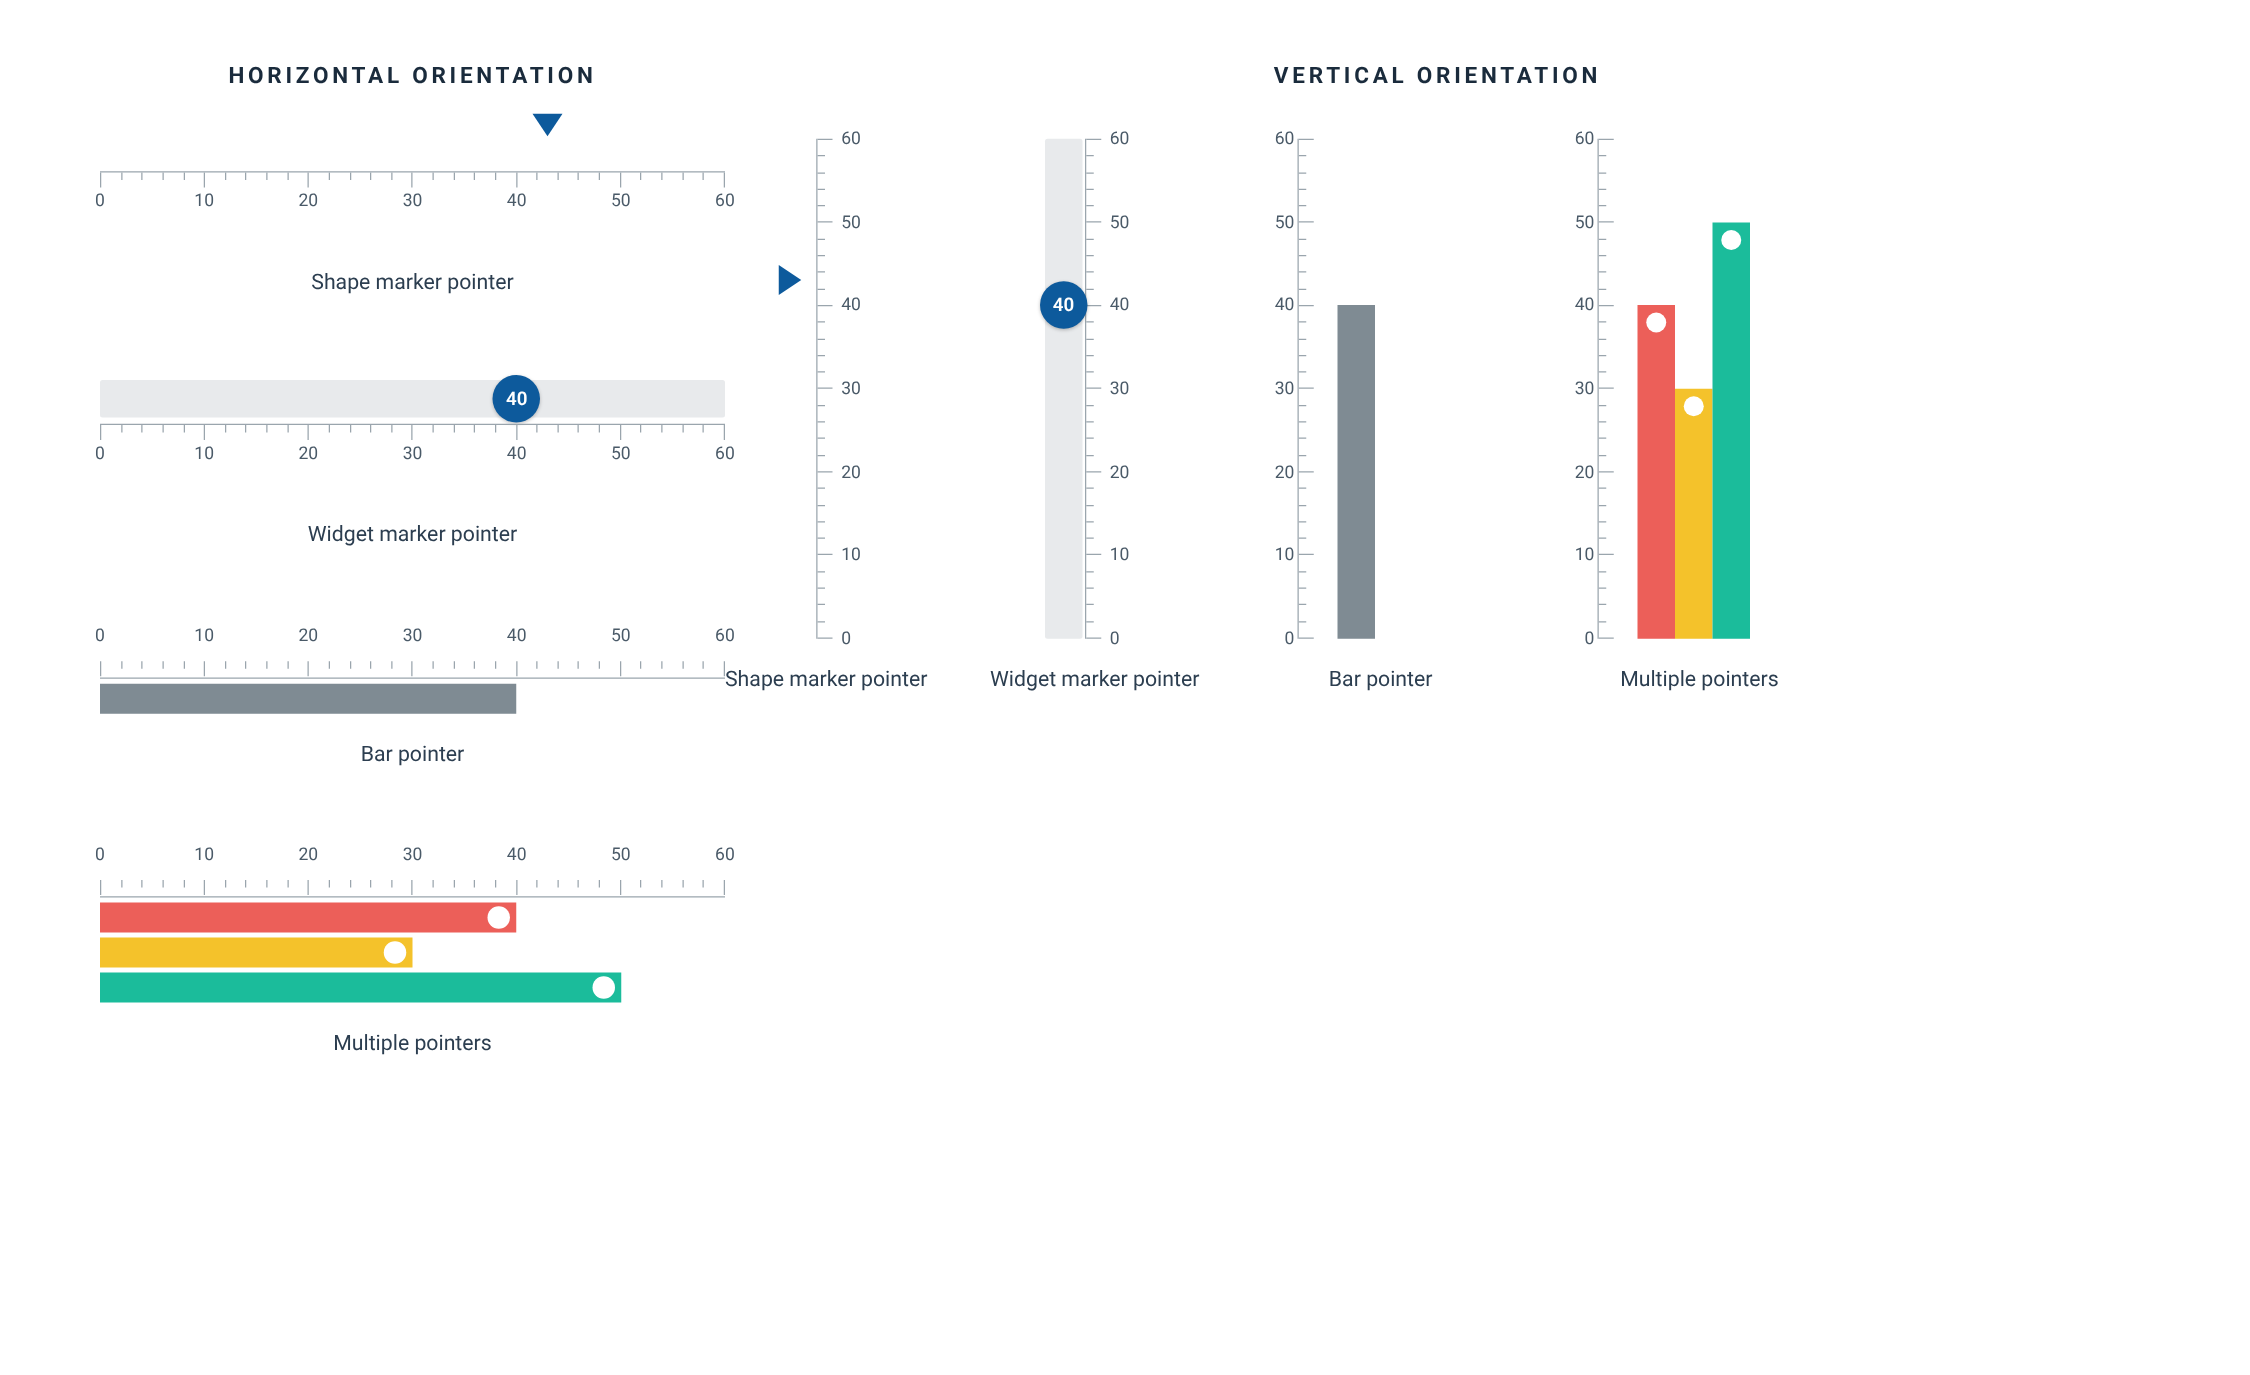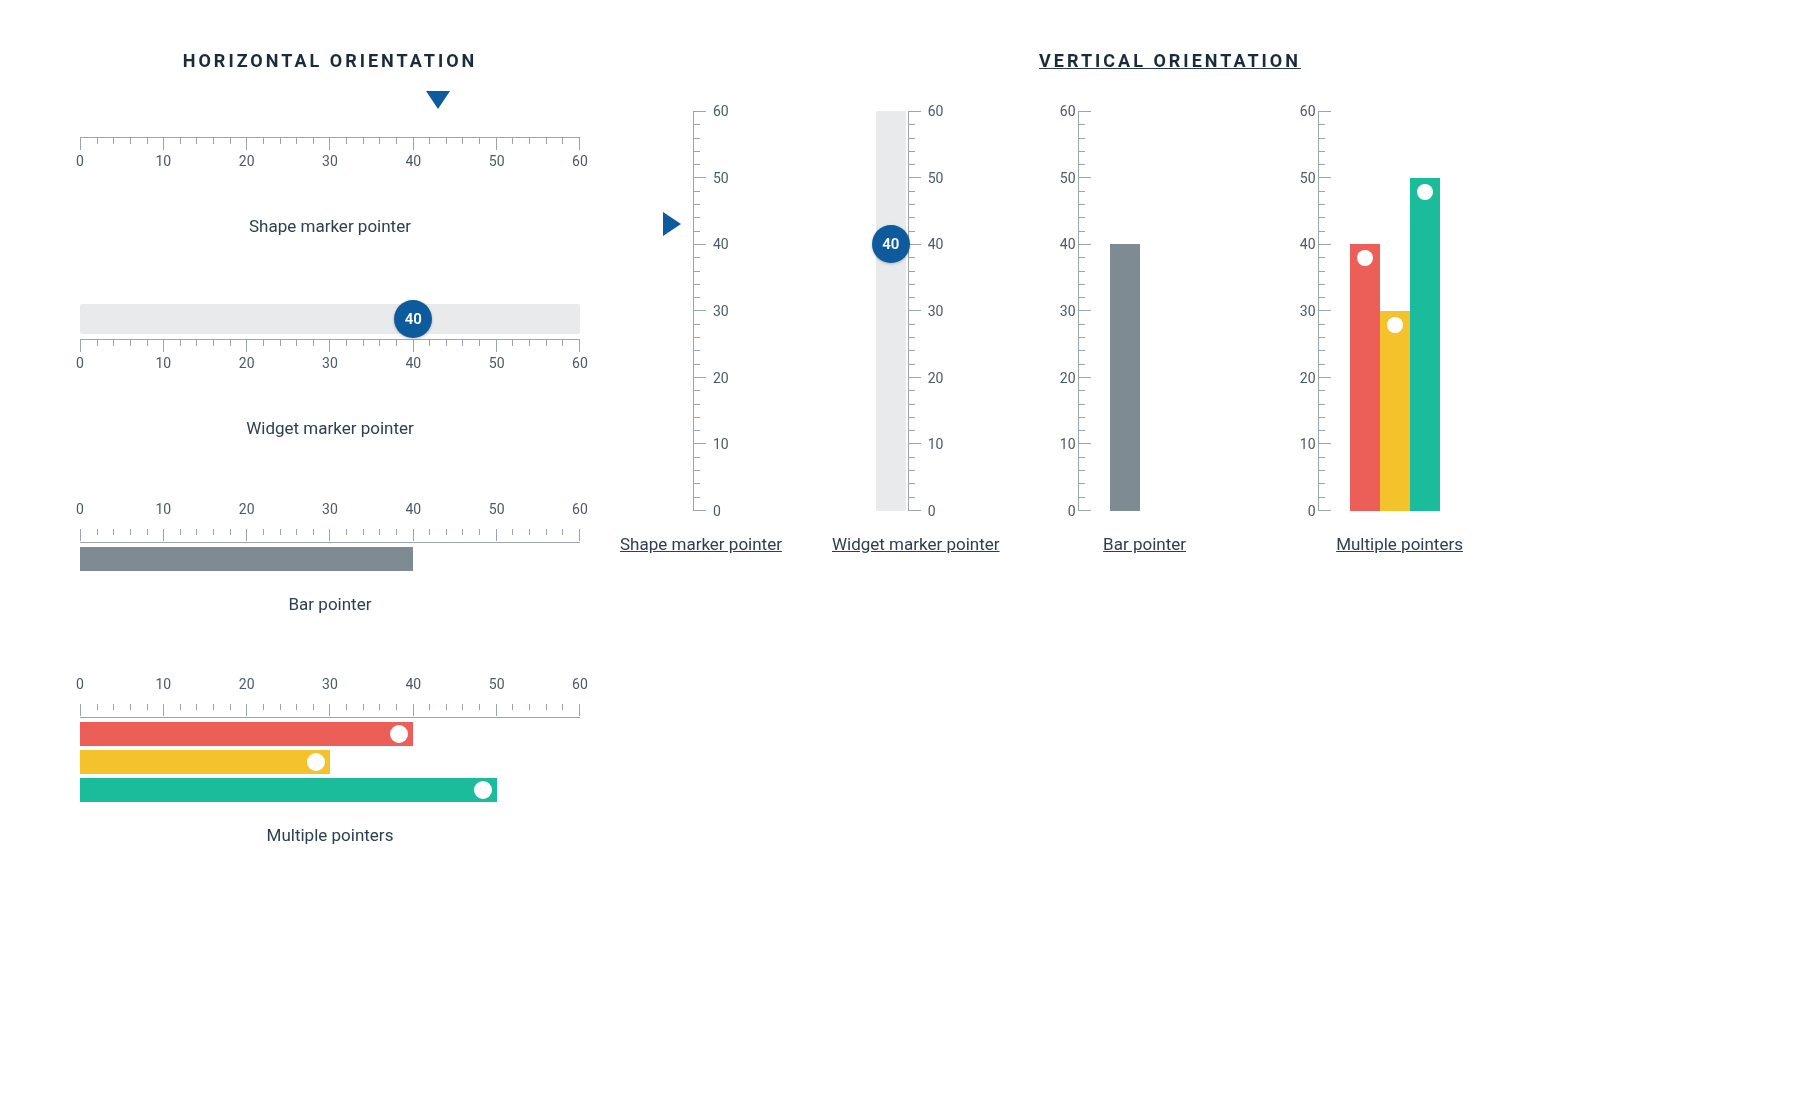--- a/index.html
+++ b/index.html
@@ -6,24 +6,23 @@
   body {
     margin: 0;
     padding: 50px 80px;
     font-family: -apple-system, BlinkMacSystemFont, "Segoe UI", Roboto, Helvetica, Arial, sans-serif;
     background: #fff;
     color: #2c3e50;
     width: 1800px;
   }
   .columns {
     display: flex;
-    gap: 40px;
   }
   .col-left { width: 500px; }
-  .col-right { flex: 1; text-decoration: underline; }
+  .col-right { flex: 1; }
   .section-title {
     font-size: 18px;
     font-weight: 700;
     letter-spacing: 3px;
     color: #1a2b3c;
     text-align: center;
     margin-bottom: 40px;
   }
   .gauge-block { margin-bottom: 60px; }
   .gauge-caption {

